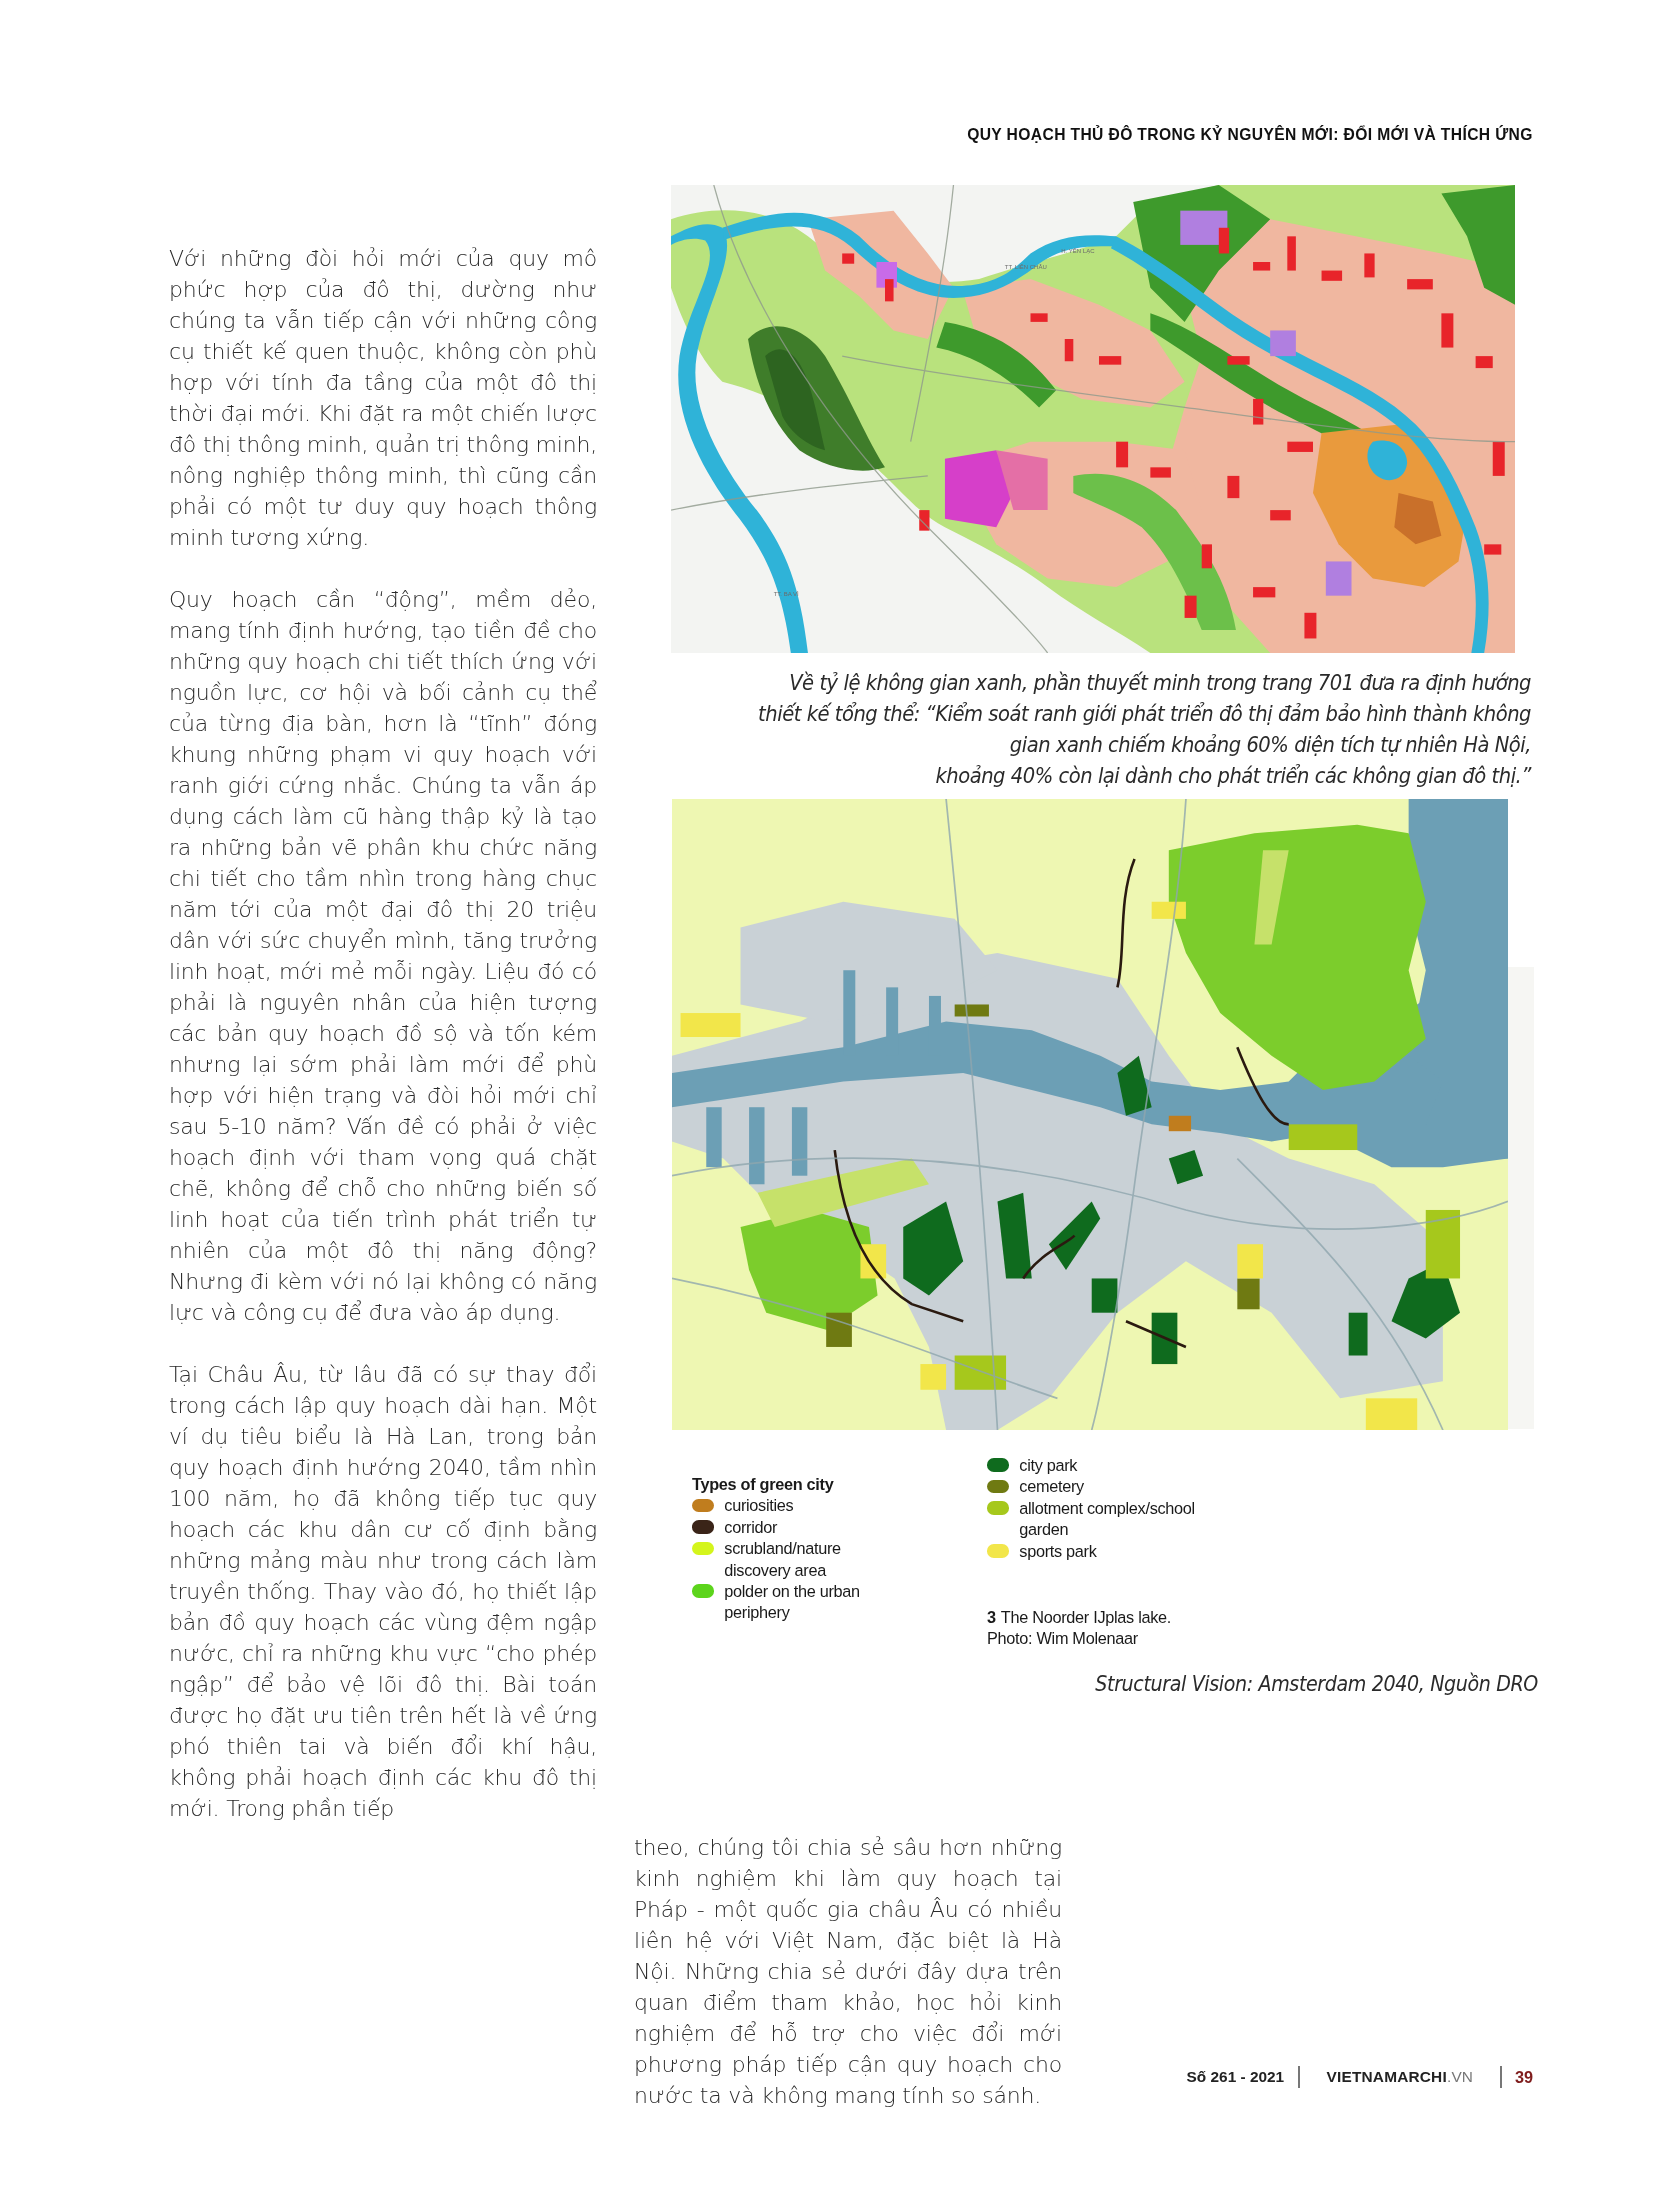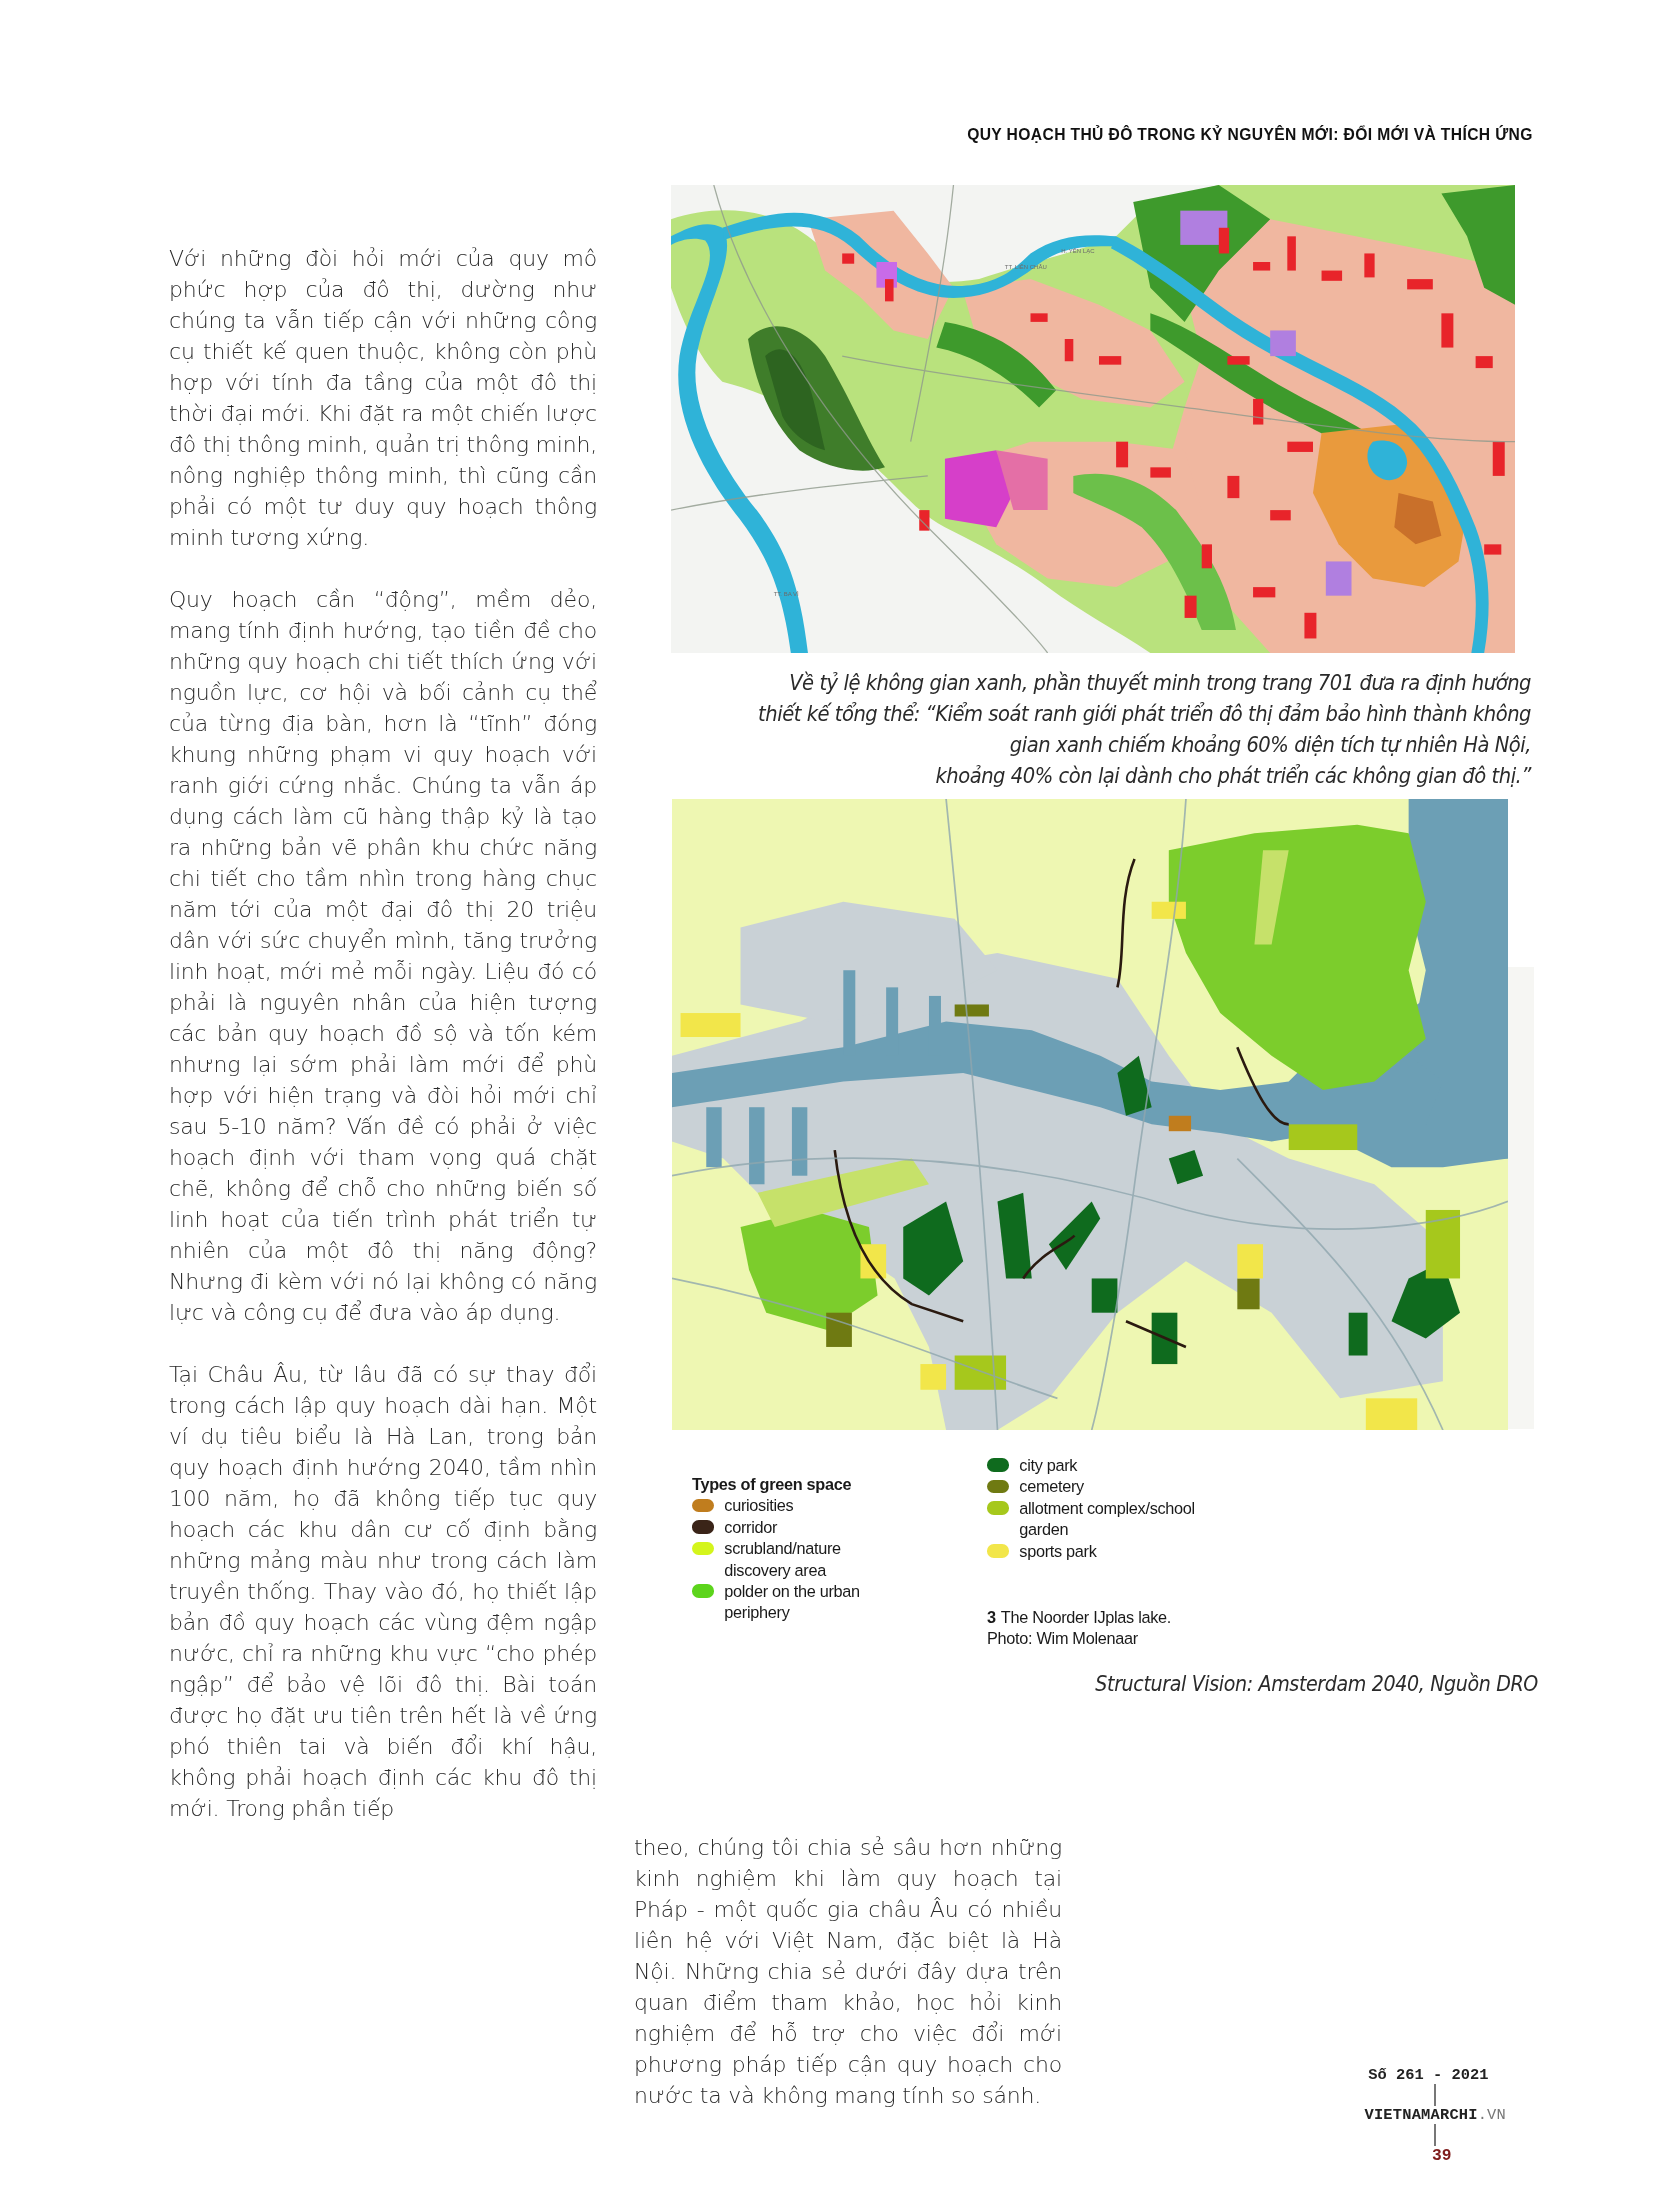--- a/index.html
+++ b/index.html
@@ -53,21 +53,21 @@
   .legend .photo-credit { font-size: 16.3px; line-height: 21.4px; margin-top: 45px; letter-spacing: -0.3px; }
   .legend .photo-credit b { font-weight: bold; margin-right: 5.1px; }
 
   .caption-ams {
     position: absolute; right: 139px; top: 1672px;
     font-family: "DejaVu Sans", sans-serif; font-style: italic; font-weight: 300; font-size: 20.5px; color: #2a2a2a;
     letter-spacing: -0.4px; transform: scaleX(0.93); transform-origin: right top;
   }
 
   
-  .footer { position: absolute; top: 2066px; right: 144px; display: flex; align-items: center; font-family: Liberation Mono, monospace; flex-direction: column; }
+  .footer { position: absolute; top: 2066px; right: 144px; display: flex; align-items: center; font-family: Liberation Sans, sans-serif; }
   .footer .issue { font-size: 15.4px; font-weight: bold; color: #222; padding-right: 13.7px; }
   .footer .sep { width: 1.7px; height: 22px; background: #777; }
   .footer .brand { font-size: 15.4px; font-weight: bold; color: #222; padding: 0 27px; letter-spacing: 0.2px; }
   .footer .brand .tld { font-weight: normal; color: #777; }
   .footer .page-no { font-size: 16.3px; font-weight: bold; color: #7f1d1d; padding-left: 13px; }
 </style>
 </head>
 <body>
 
 <div class="running-head">QUY HOẠCH THỦ ĐÔ TRONG KỶ NGUYÊN MỚI: ĐỔI MỚI VÀ THÍCH ỨNG</div>
@@ -244,21 +244,21 @@
       <path d="M320 0 C 340 200, 360 400, 380 737"></path>
       <path d="M600 0 C 590 150, 560 300, 540 450 C 520 600, 500 700, 490 737"></path>
       <path d="M0 560 C 200 600, 300 650, 450 700"></path>
       <path d="M660 420 C 760 520, 840 600, 900 737"></path>
     </g>
   </svg>
 </div>
 
 <div class="legend">
   <div class="legend-left">
-    <p class="types-title">Types of green space</p>
+    <p class="types-title">Types of green city</p>
     <div class="item">
       <span class="swatch" style="background:#c07d1e"></span>
       <span>curiosities</span>
     </div>
     <div class="item">
       <span class="swatch" style="background:#3a2418"></span>
       <span>corridor</span>
     </div>
     <div class="item">
       <span class="swatch" style="background:#d4f51c"></span>

